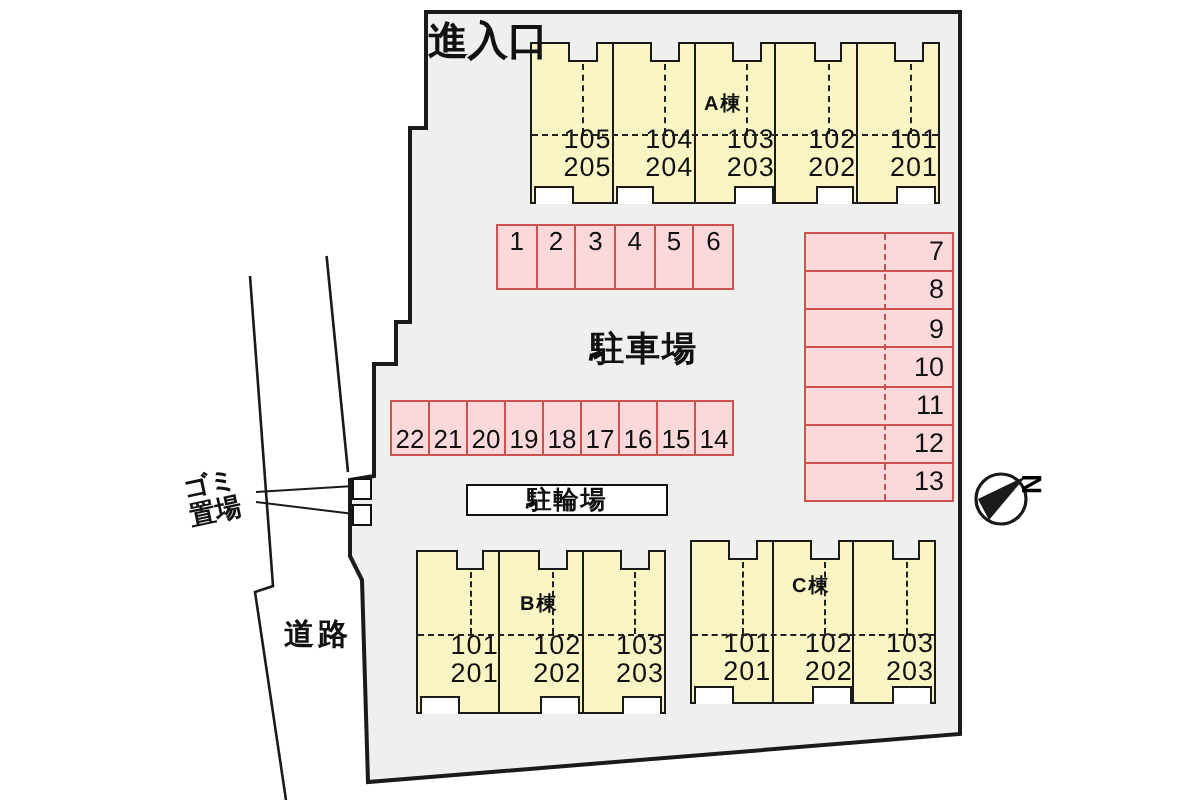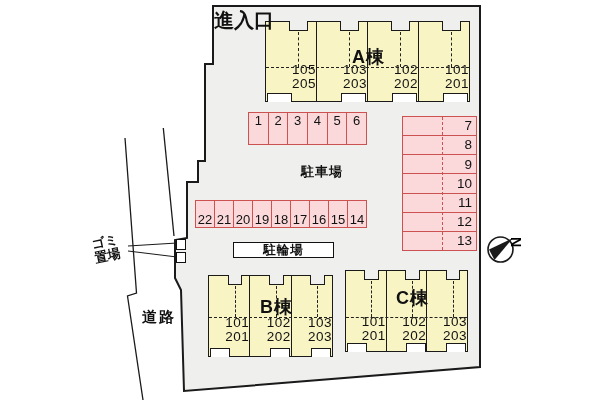--- a/index.html
+++ b/index.html
@@ -25,21 +25,21 @@
   .bldg-b .vdash{height:31px;}
   .bldg-c .vdash{height:36px;}
   .hdash{position:absolute;left:0;right:0;border-top:1.2px dashed #222;}
   .bldg-a .hdash{top:45px;}
   .bldg-b .hdash{top:41px;}
   .bldg-c .hdash{top:46px;}
   .unum{position:absolute;width:100%;text-align:right;font-size:13.5px;line-height:13.5px;letter-spacing:.5px;}
   .bldg-a .unum{bottom:11px;}
   .bldg-b .unum{bottom:13px;}
   .bldg-c .unum{bottom:9px;}
-  .blabel{position:absolute;font-size:18px;font-weight:bold;letter-spacing:1px;white-space:nowrap;}
+  .blabel{position:absolute;font-size:10px;font-weight:bold;letter-spacing:1px;white-space:nowrap;}
   .bldg-a .blabel{left:86px;top:23px;}
   .bldg-b .blabel{left:51px;top:19px;}
   .bldg-c .blabel{left:50px;top:15px;}
 
   
   .prow{position:absolute;display:flex;background:#fbd9db;border:1.4px solid #cc5252;box-sizing:border-box;}
   .pcell{flex:1;display:flex;justify-content:center;}
   .pcell + .pcell{border-left:1.4px solid #cc5252;}
   .prow-top{left:248px;top:112px;width:119px;height:33px;}
   .prow-top .pcell{align-items:flex-start;}
@@ -49,21 +49,21 @@
   .pcol{position:absolute;left:402px;top:116px;width:75px;height:135px;display:flex;flex-direction:column;
         background:#fbd9db;border:1.4px solid #cc5252;box-sizing:border-box;}
   .pcellr{flex:1;display:flex;align-items:center;justify-content:flex-end;padding-right:4px;}
   .pcellr + .pcellr{border-top:1.4px solid #cc5252;}
   .pcellr span{font-size:13.5px;line-height:13.5px;}
   .pcol-dash{position:absolute;left:53%;top:0;bottom:0;border-left:1.3px dashed #cc5252;}
 
   
   .maplabel{position:absolute;font-weight:bold;white-space:nowrap;}
   .lab-entrance{left:214px;top:7px;font-size:20px;}
-  .lab-parking{left:286px;top:163px;width:72px;text-align:center;font-size:13px;letter-spacing:1px;}
+  .lab-parking{left:286px;top:163px;width:72px;text-align:center;font-size:17px;letter-spacing:1px;}
   .lab-road{left:142px;top:308px;font-size:15px;letter-spacing:2px;}
   .lab-garbage{left:93px;top:235px;font-size:13px;line-height:14px;text-align:center;transform:rotate(-12deg);}
   .bike-box{position:absolute;left:233px;top:242px;width:101px;height:16px;background:#fff;border:1.6px solid #111;
             box-sizing:border-box;display:flex;align-items:center;justify-content:center;}
   .bike-box span{font-size:12.5px;font-weight:bold;letter-spacing:1px;line-height:12.5px;}
   .bin{position:absolute;width:10px;height:11px;background:#fff;border:1.3px solid #111;box-sizing:border-box;}
   .bin1{left:176px;top:239px;}
   .bin2{left:176px;top:252px;}
 </style>
 </head>
@@ -87,20 +87,29 @@
   <div class="bldg bldg-a">
     <div class="unit nl">
       <div class="tnotch"></div>
       <div class="vdash"></div>
       <div class="bnotch"></div>
       <div class="unum">
         <div>105</div>
           <div>205</div>
       </div>
     </div>
+    <div class="unit nl">
+      <div class="tnotch"></div>
+      <div class="vdash"></div>
+      <div class="bnotch"></div>
+      <div class="unum">
+        <div>104</div>
+          <div>204</div>
+      </div>
+    </div>
     <div class="unit nr">
       <div class="tnotch"></div>
       <div class="vdash"></div>
       <div class="bnotch"></div>
       <div class="unum">
         <div>103</div>
           <div>203</div>
       </div>
     </div>
     <div class="unit nr">

